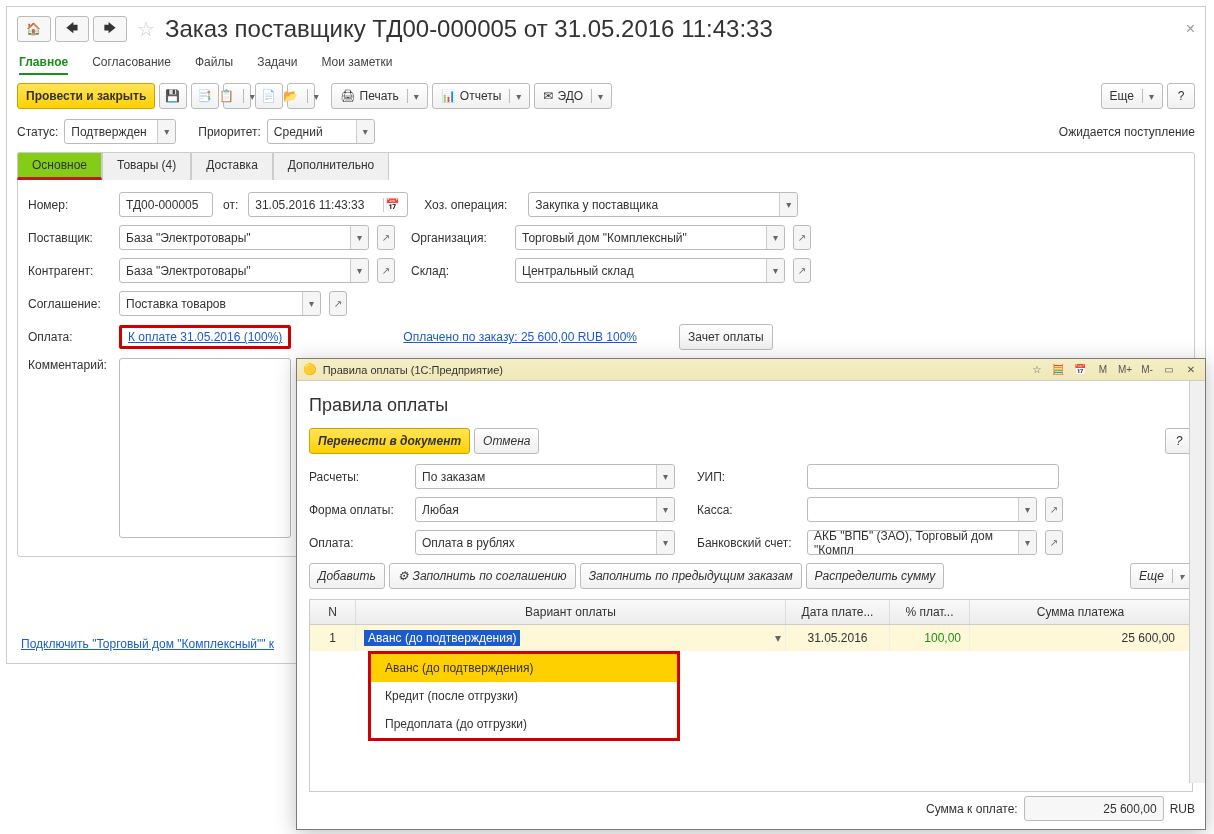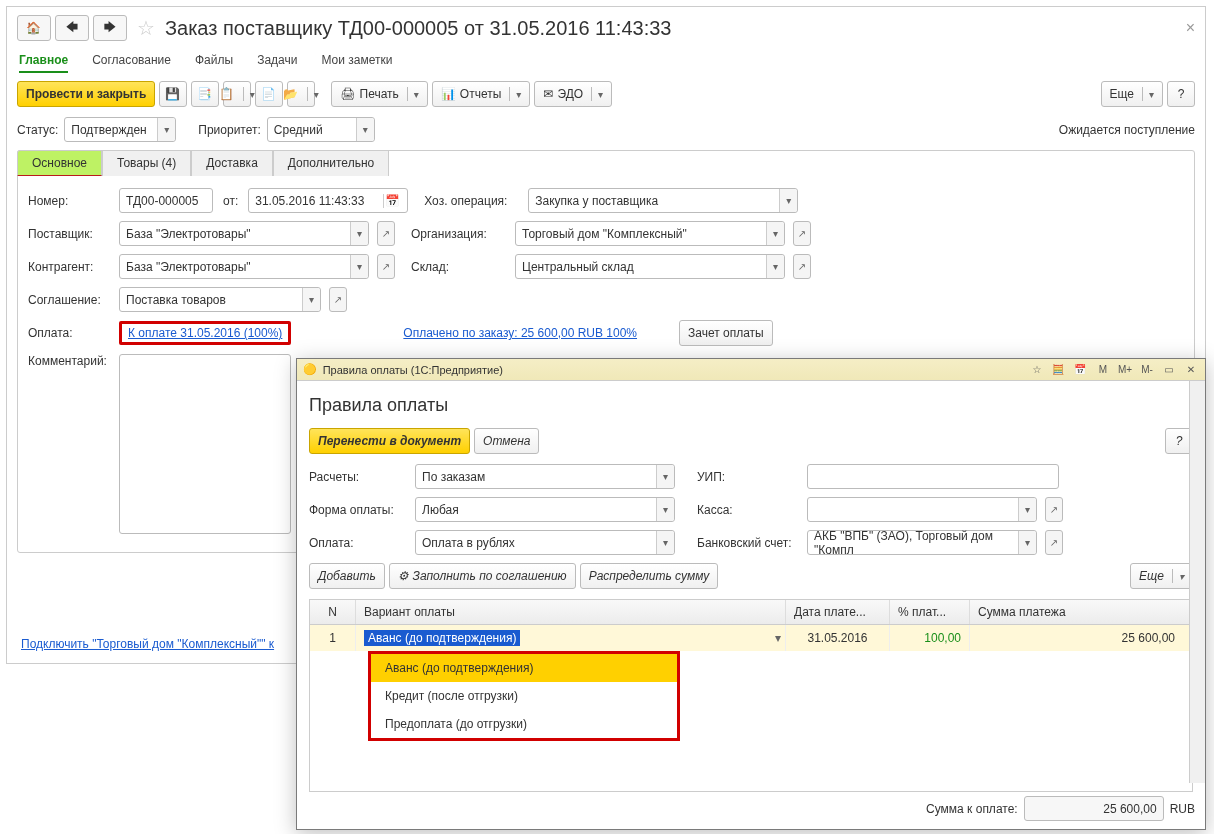--- a/index.html
+++ b/index.html
@@ -1,21 +1,21 @@
 <!DOCTYPE html>
 <html><head>
 <meta charset="utf-8">
 <style>
   * { box-sizing: border-box; margin: 0; padding: 0; }
   body { font-family: Arial, sans-serif; font-size: 12px; color: #333; background: #fff; width: 1214px; height: 834px; position: relative; overflow: hidden; }
   .main-win { border: 1px solid #ccc; width: 1200px; height: 658px; position: absolute; top: 6px; left: 6px; padding: 8px 10px; }
   .titlebar { display: flex; align-items: center; gap: 4px; margin-bottom: 8px; }
   .nav-btn { width: 34px; height: 26px; border: 1px solid #bbb; border-radius: 3px; background: #f7f7f7; display: inline-flex; align-items: center; justify-content: center; cursor: pointer; }
   .star { color: #ccc; font-size: 20px; margin: 0 6px; }
-  .title-text { font-size: 20px; font-weight: normal; }
+  .title-text { font-size: 24px; font-weight: normal; }
   .close-x { margin-left: auto; color: #999; font-size: 16px; cursor: pointer; }
   .main-tabs { display: flex; gap: 24px; border-bottom: 0; margin-bottom: 8px; padding-left: 2px; }
   .main-tab { padding: 4px 0; cursor: pointer; color: #444; }
   .main-tab.active { color: #1a8f1a; border-bottom: 2px solid #1a8f1a; font-weight: bold; }
   .toolbar { display: flex; align-items: center; gap: 4px; flex-wrap: wrap; margin-bottom: 10px; }
   .btn { height: 26px; border: 1px solid #bbb; border-radius: 3px; background: linear-gradient(#fff,#f0f0f0); padding: 0 8px; display: inline-flex; align-items: center; gap: 4px; cursor: pointer; font-size: 12px; }
   .btn.icon { width: 28px; padding: 0; justify-content: center; }
   .btn.yellow { background: linear-gradient(#ffe45a,#ffd000); border-color: #c9a500; font-weight: bold; }
   .btn.split .caret { border-left: 1px solid #bbb; padding-left: 6px; margin-left: 4px; }
   .caret::after { content: "▾"; font-size: 10px; color: #666; }
@@ -25,38 +25,38 @@
   .input { height: 25px; border: 1px solid #bbb; border-radius: 3px; padding: 0 6px; background: #fff; font-size: 12px; display: inline-flex; align-items: center; }
   .combo { position: relative; display: inline-flex; align-items: center; }
   .combo .input { padding-right: 22px; }
   .combo .dd { position: absolute; right: 1px; top: 1px; bottom: 1px; width: 18px; border-left: 1px solid #ccc; display:flex; align-items:center; justify-content:center; cursor:pointer; background:#f5f5f5; border-radius:0 3px 3px 0;}
   .combo .dd::after { content:"▾"; font-size:10px; color:#666; }
   .mini-btn { width:18px; height:25px; border:1px solid #bbb; border-radius:3px; background:#f5f5f5; display:inline-flex; align-items:center; justify-content:center; cursor:pointer; font-size:10px; color:#666; margin-left:2px; }
   .status-text { color: #333; }
   .sub-tabs-box { border: 1px solid #ccc; border-radius: 3px; padding: 0 10px 10px; }
   .sub-tabs { display: flex; margin: -1px 0 12px -11px; }
   .sub-tab { border: 1px solid #ccc; border-bottom: none; padding: 5px 14px; background: #f0f0f0; cursor: pointer; position: relative; top:0; }
-  .sub-tab.active { background: #bef264; border-bottom: 1px solid #b91c1c; }
+  .sub-tab.active { background: #84cc16; border-bottom: 3px solid #b91c1c; }
   .sub-tab:first-child { border-top-left-radius:3px; }
   .field-grid .form-row { margin-bottom: 8px; }
   .field-label { width: 85px; }
   .link { color: #1a5bd0; text-decoration: underline; cursor: pointer; }
   .hl-red { border: 3px solid #d10000; padding: 2px 6px; border-radius: 2px; }
   .comment-area { width: 172px; height: 180px; border: 1px solid #bbb; border-radius: 3px; background: #fff; }
   .bottom-link { position:absolute; bottom:12px; left:14px; }
   .modal { position: absolute; left: 296px; top: 358px; width: 910px; height: 472px; border: 1px solid #7a7a7a; background: #fff; box-shadow: 0 4px 20px rgba(0,0,0,0.25); }
   .modal-title { background: linear-gradient(#f5eec6,#f0e8b8); height: 22px; display:flex; align-items:center; padding:0 6px; gap:6px; border-bottom:1px solid #ccc; font-size:11px; }
   .modal-title .spacer { flex:1; }
   .modal-title .ticon { width:16px; height:16px; display:inline-flex; align-items:center; justify-content:center; font-size:10px; color:#555; cursor:pointer;}
   .modal-body { padding: 8px 12px; }
   .modal-h1 { font-size: 18px; margin: 6px 0 12px; }
   .modal .toolbar { margin-bottom:10px;font-style:italic; }
   .tbl { border: 1px solid #ccc; width: 100%; background:#fff; }
   .tbl-head { display:flex; background:linear-gradient(#f9f9f9,#ececec); border-bottom:1px solid #ccc; }
-  .tbl-head > div { padding:5px 8px; border-right:1px solid #ddd; font-size:12px; color:#333; }
+  .tbl-head > div { padding:5px 8px; border-right:1px solid #ddd; font-size:12px; color:#333;text-align:center; }
   .tbl-row { display:flex; background:#fff8d8; height:26px; align-items:center; }
   .tbl-row.sel { background:#fff8d8; }
   .tbl-row > div { padding:0 8px; border-right:1px solid #eee; height:100%; display:flex; align-items:center; }
   .sel-cell { background:#1a5bd0; color:#fff; padding:1px 4px; }
   .green { color:#1a8f1a; }
   .dropdown-list { position:absolute; border:3px solid #d10000; background:#fff; width:312px; left:368px; top:651px; z-index:50; }
   .dropdown-list div { padding:7px 14px; cursor:pointer; background:#fff; }
   .dropdown-list div.hl { background:#ffd000; }
   .modal-footer { position:absolute; bottom:8px; right:10px; display:flex; align-items:center; gap:6px; }
   .foot-input { width:140px; height:25px; border:1px solid #bbb; border-radius:3px; background:#f7f7f7; text-align:right; padding:0 6px; display:inline-flex; align-items:center; justify-content:flex-end; }
@@ -290,20 +290,21 @@
             <span>АКБ "ВПБ" (ЗАО), Торговый дом "Компл</span>
           </span>
           <span class="dd"></span>
         </span>
       <span class="mini-btn">↗</span>
     </div>
 
     <div class="toolbar" style="margin-top:4px">
       <span class="btn">Добавить</span>
       <span class="btn">⚙ <span>Заполнить по соглашению</span></span>
+      <span class="btn">Заполнить по предыдущим заказам</span>
       <span class="btn">Распределить сумму</span>
       <span class="spacer"></span>
       <span class="btn split">
           <span>Еще</span>
           <span class="caret"></span>
         </span>
     </div>
 
     <div class="tbl">
       <div class="tbl-head">

